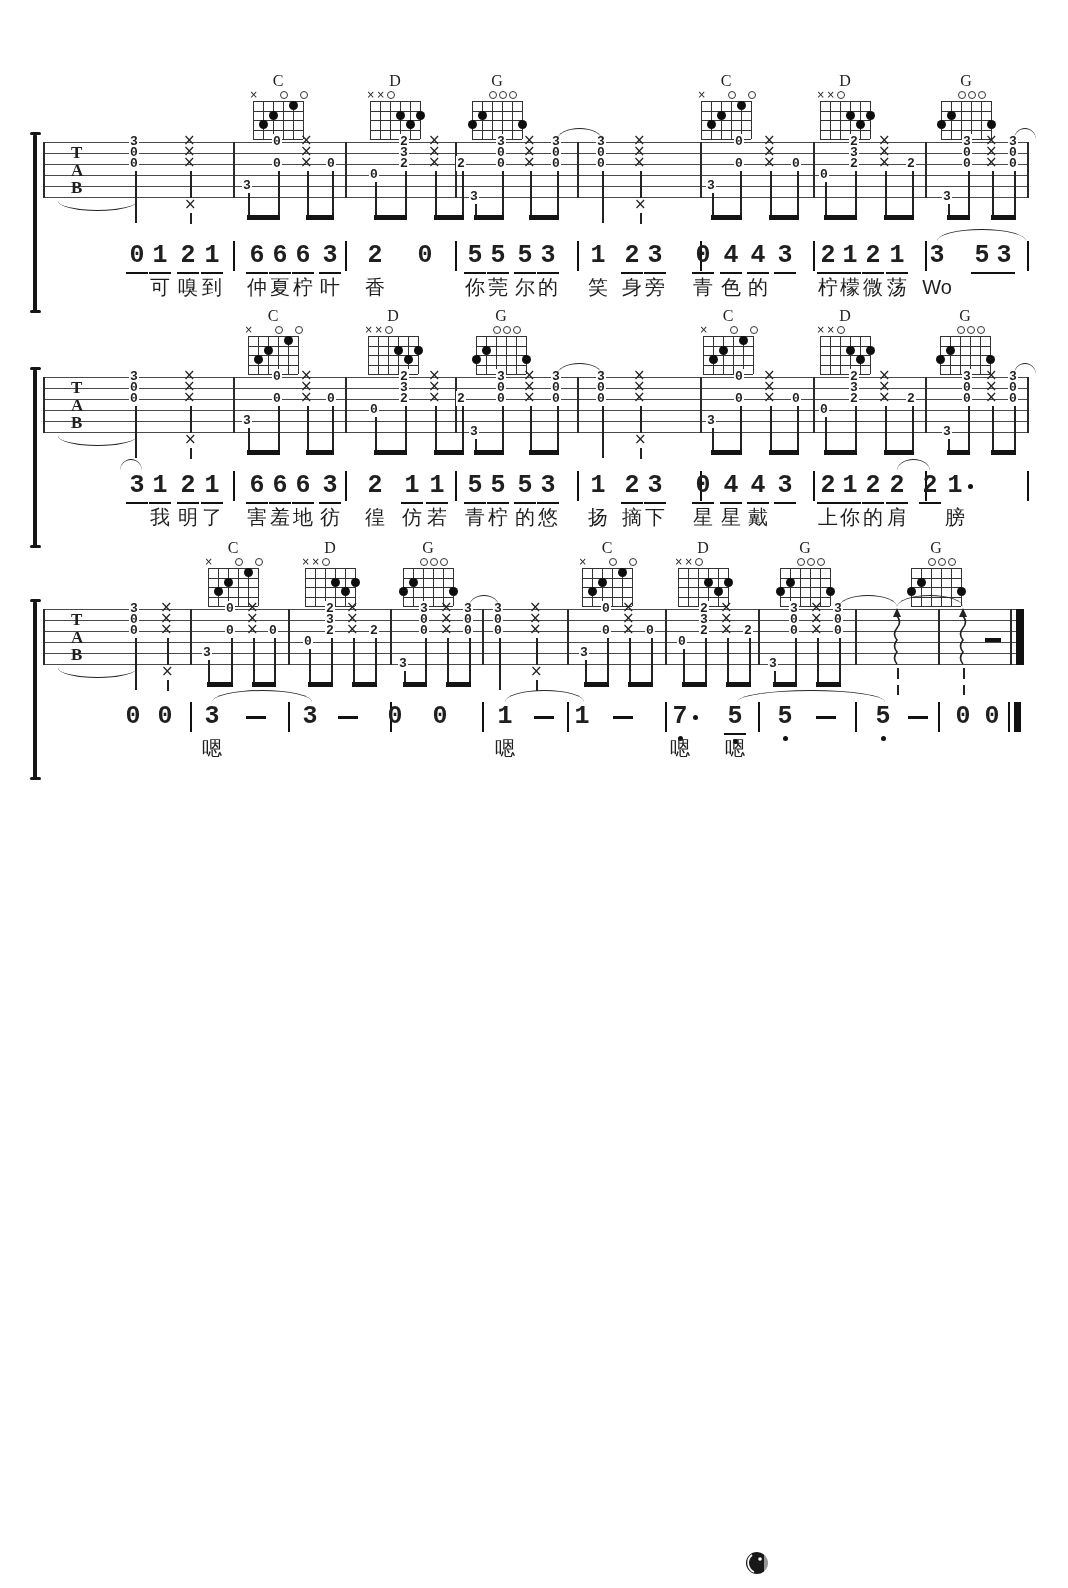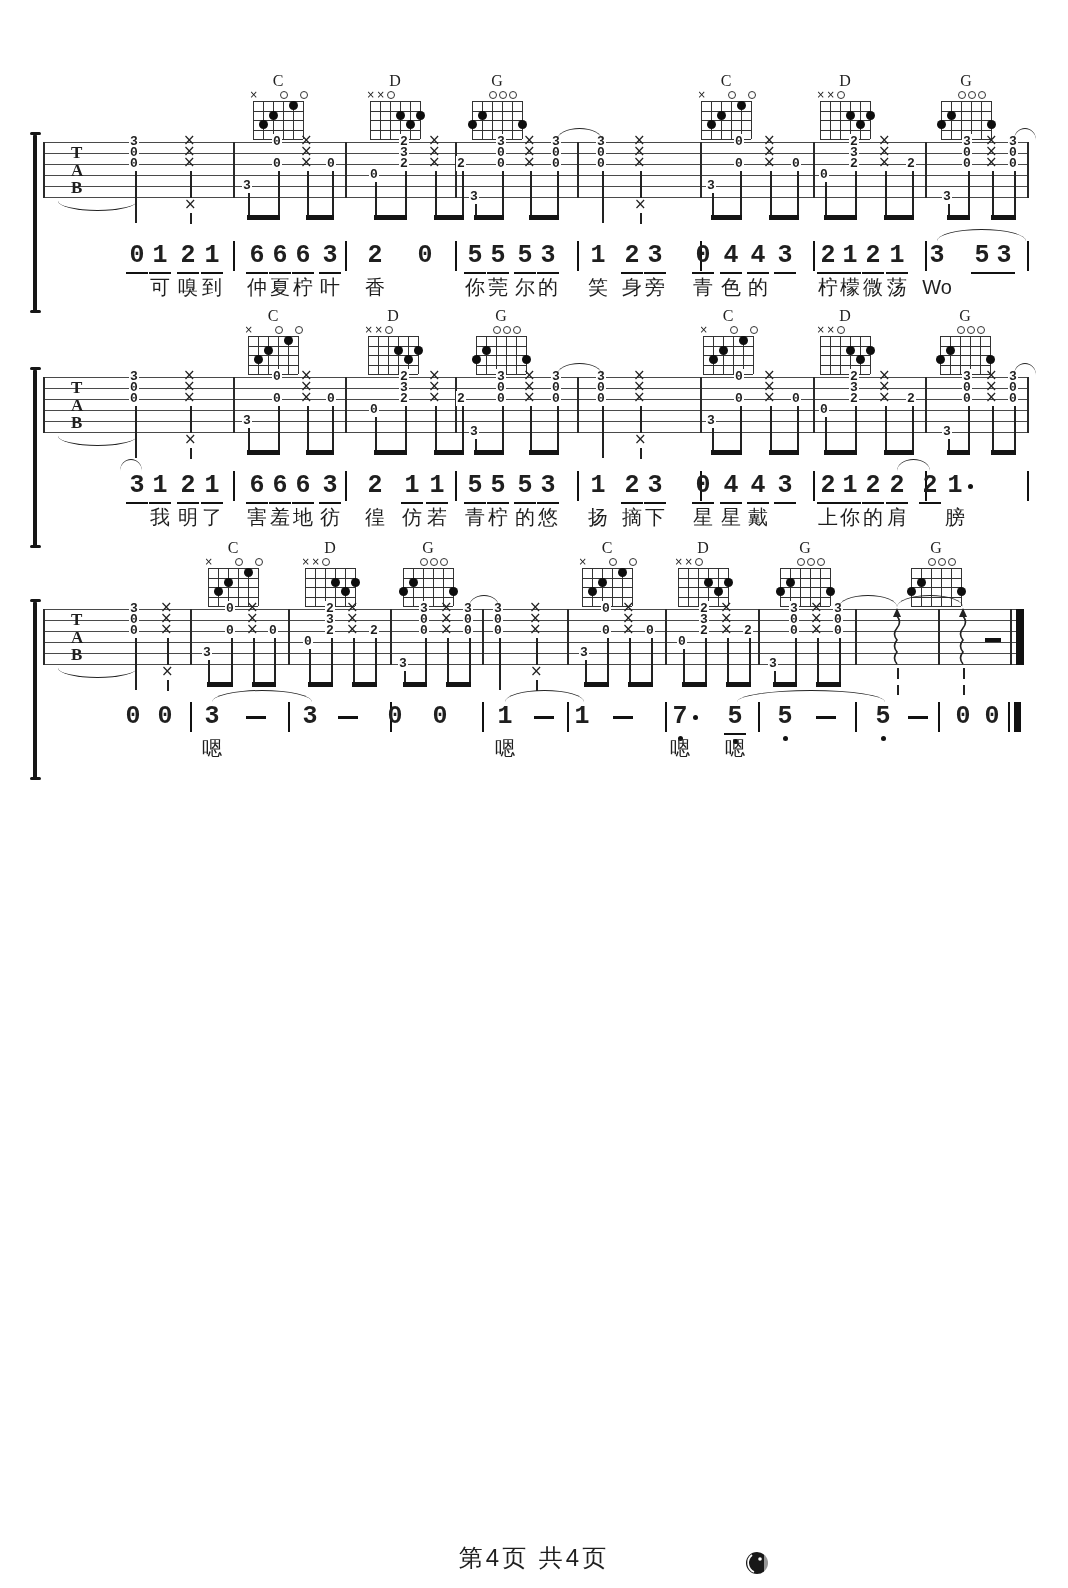--- a/index.html
+++ b/index.html
@@ -999,22 +999,19 @@
       <div class="abs lyr" style="left: 720px; top: 737px;">嗯</div>
       <div class="abs jnum" style="left: 774px; top: 703px;">5</div>
       <div class="abs odot" style="left: 782.5px; top: 736px;"></div>
       <div class="abs jdash" style="left: 816px; top: 716px;"></div>
       <div class="abs jnum" style="left: 872px; top: 703px;">5</div>
       <div class="abs odot" style="left: 880.5px; top: 736px;"></div>
       <div class="abs jdash" style="left: 908px; top: 716px;"></div>
       <div class="abs jnum" style="left: 952px; top: 703px;">0</div>
       <div class="abs jnum" style="left: 981px; top: 703px;">0</div>
     </div>
-  <div id="footer">
-    <span>第4页 共4页</span>
-  </div>
   <svg class="abs" style="left:744px;top:1549px" width="27" height="27" viewBox="0 0 27 27">
     <circle cx="13" cy="14" r="11" fill="#181818"></circle>
     <path d="M8,6 a10,10 0 0 0 2,17" stroke="#fff" fill="none" stroke-width="1.8"></path>
     <circle cx="16" cy="10" r="1.8" fill="#fff"></circle>
     <rect x="20" y="4" width="7" height="23" fill="#fff" opacity="0.55"></rect>
   </svg>
 </div>
 
 </body></html>

